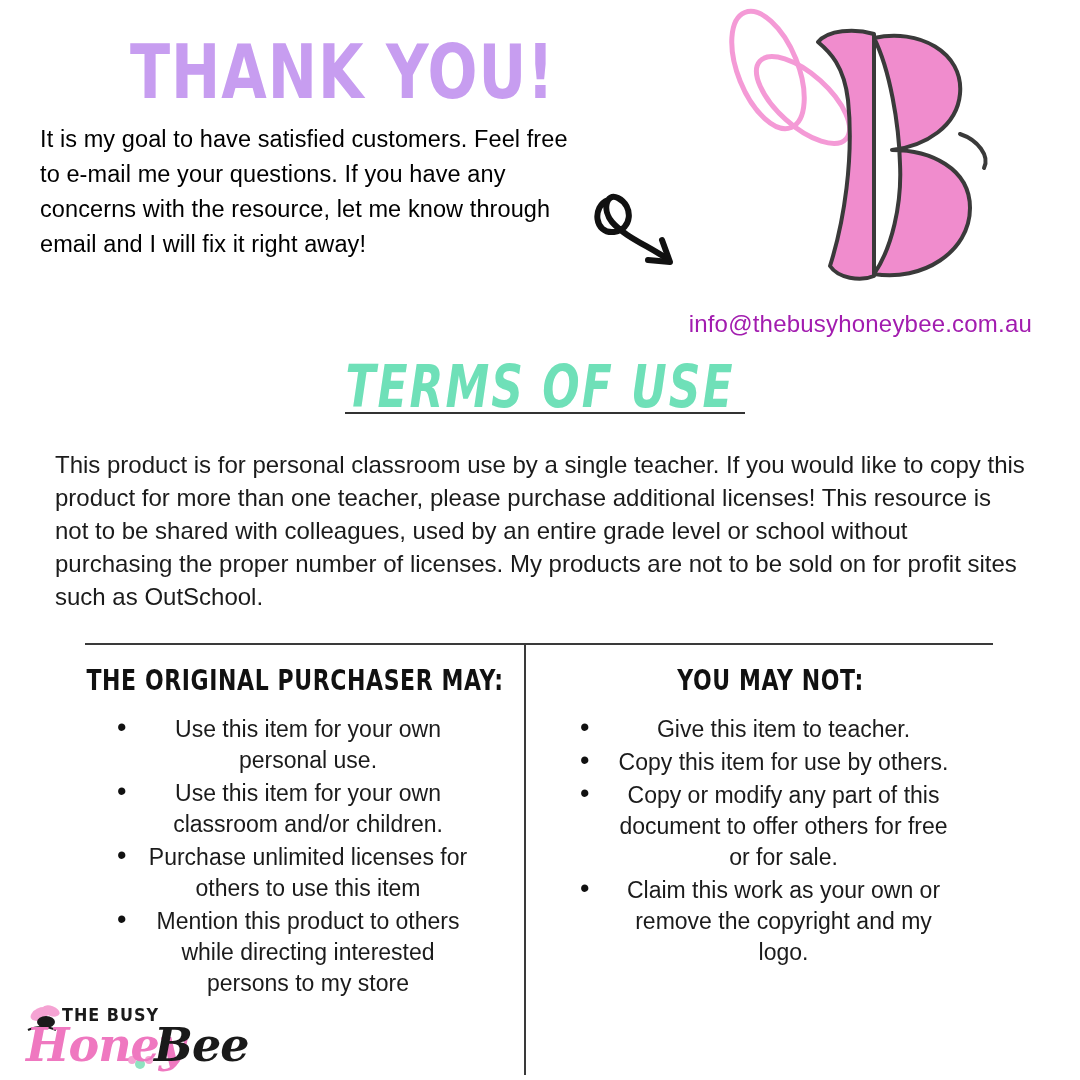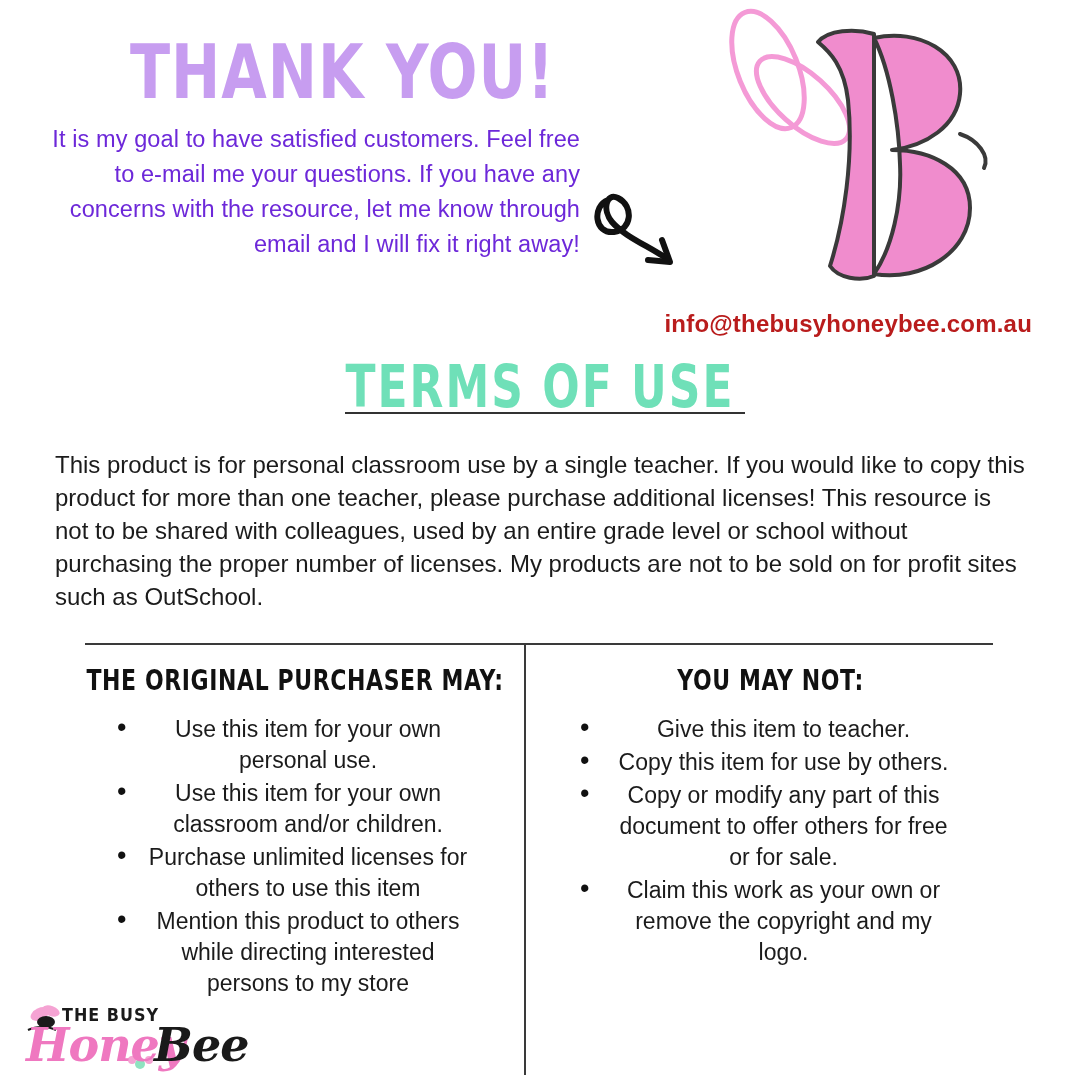--- a/index.html
+++ b/index.html
@@ -32,35 +32,35 @@
     text-align: left;
     white-space: nowrap;
   }
 
   
   .intro {
     position: absolute;
     left: 40px;
     top: 122px;
     width: 540px;
-    text-align: right;
+    text-align: left;
     font-size: 23.5px;
     line-height: 35px;
-    color: #6d28d9;
+    color: #000000;
     letter-spacing: 0.1px;
   }
 
   
   .email {
     position: absolute;
     right: 48px;
     top: 310px;
     font-size: 24px;
-    font-weight: bold;
-    color: #b91c1c;
+    font-weight: normal;
+    color: #a21caf;
     letter-spacing: 0.2px;
   }
 
   
   .arrow-doodle {
     position: absolute;
     left: 590px;
     top: 180px;
     width: 110px;
     height: 110px;
@@ -80,20 +80,21 @@
     position: absolute;
     left: 0;
     top: 352px;
     width: 1080px;
     text-align: center;
     font-family: "DejaVu Sans", sans-serif;
     font-weight: bold;
     font-size: 44px;
     letter-spacing: 2px;
     color: #6fe0b8;
+    font-style: italic;
   }
   .terms-title span {
     display: inline-block;
     transform: scaleY(1.35);
     transform-origin: center top;
   }
   .terms-underline {
     position: absolute;
     left: 345px;
     top: 412px;

